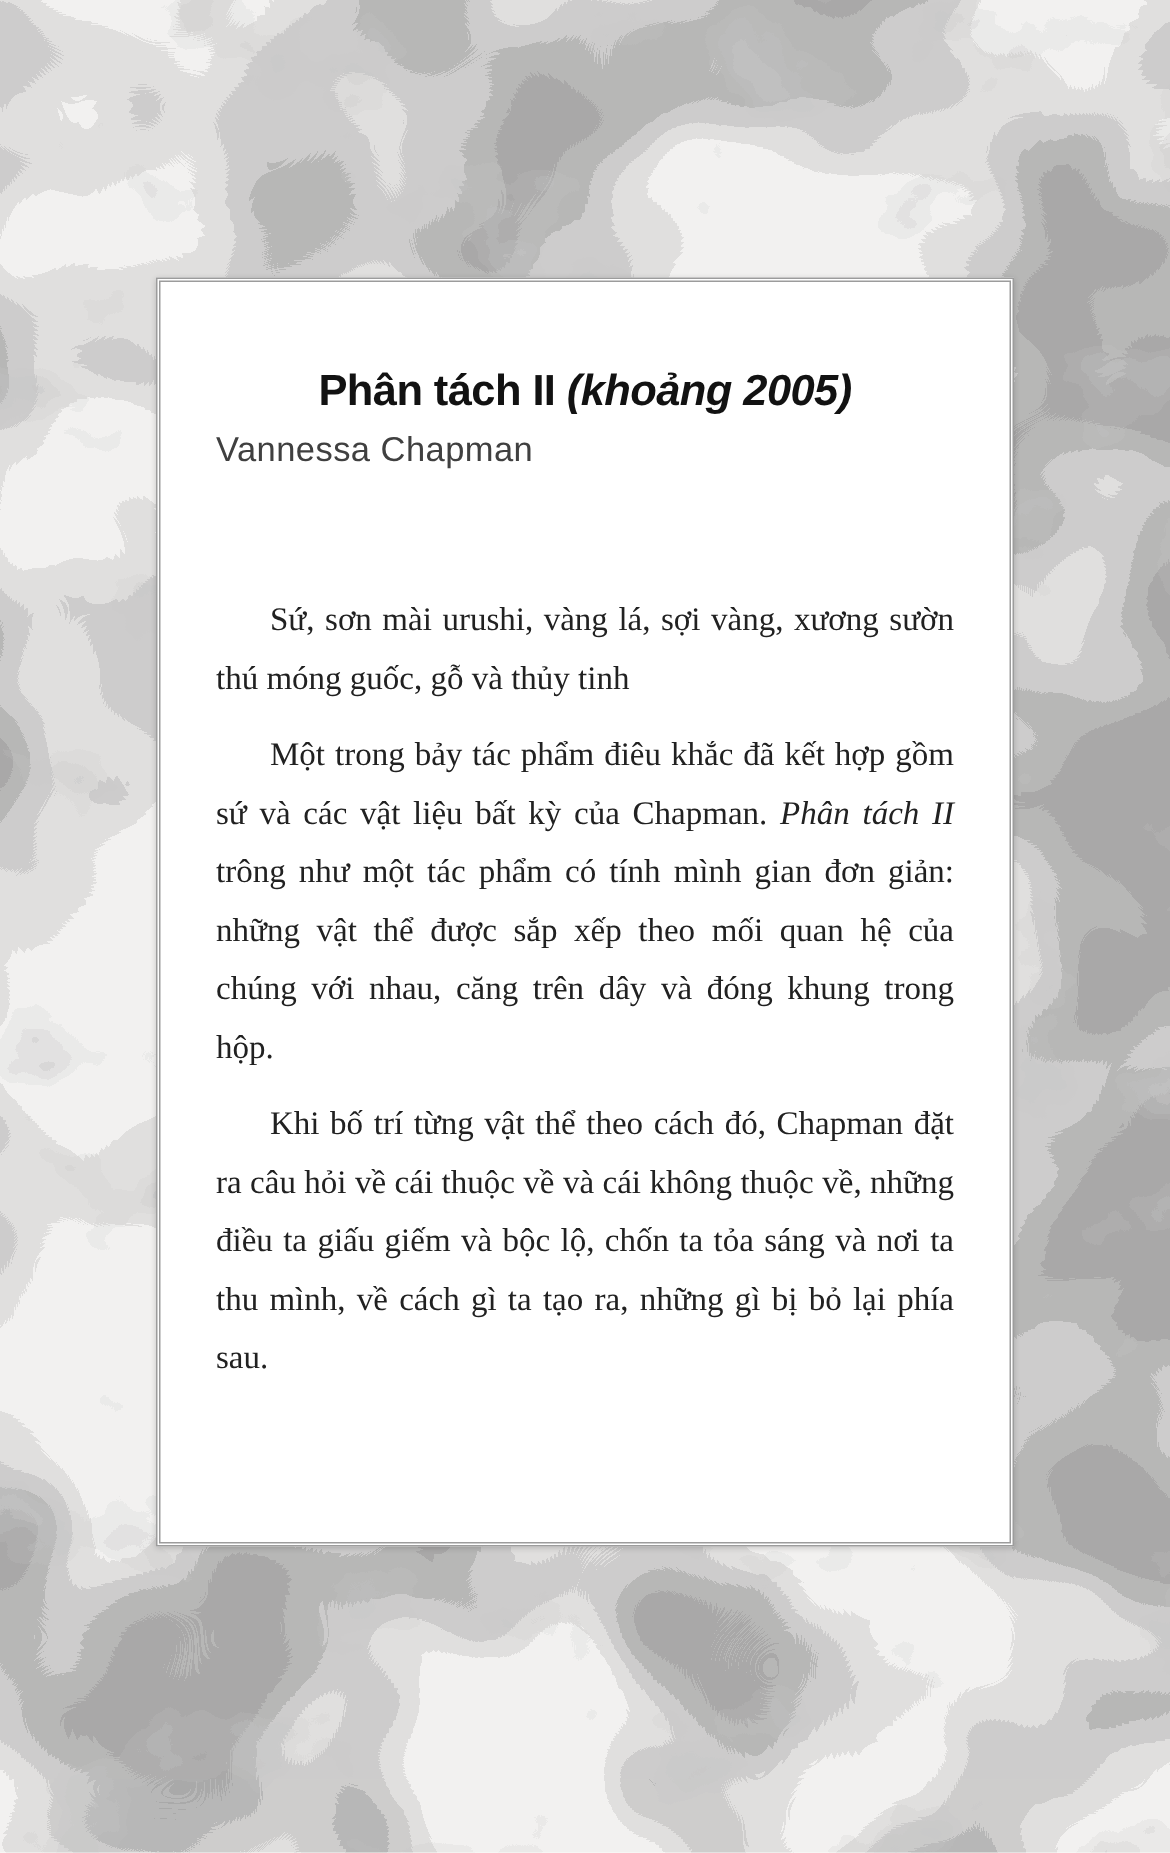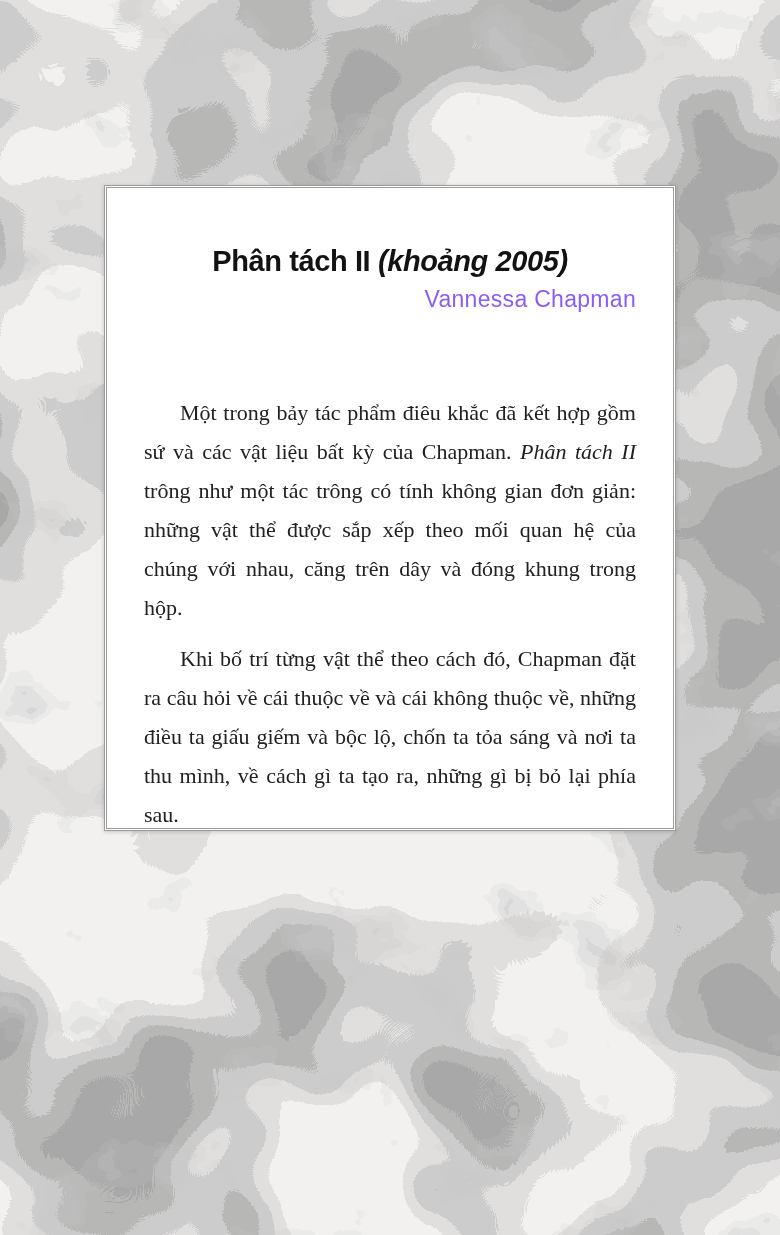--- a/index.html
+++ b/index.html
@@ -19,21 +19,21 @@
     left: 0;
     top: 0;
     z-index: 0;
     display: block;
   }
   .plate {
     position: absolute;
     left: 104px;
     top: 185px;
     width: 572px;
-    height: 646px;
+    height: 846px;
     box-sizing: border-box;
     background: #ffffff;
     border: 3px double #9c9c9c;
     box-shadow: 0 1px 4px rgba(0,0,0,0.18);
     z-index: 1;
     overflow: hidden;
   }
   .plate-inner {
     padding: 56px 37px 0 37px;
   }
@@ -44,25 +44,25 @@
     font-weight: bold;
     font-size: 29px;
     line-height: 34px;
     color: #121212;
     letter-spacing: -0.4px;
   }
   .title .t-italic {
     font-style: italic;
   }
   .artist {
-    text-align: right;
+    text-align: left;
     font-family: "Liberation Sans", sans-serif;
     font-size: 23px;
     line-height: 28px;
-    color: #8b5cf6;
+    color: #404040;
     margin-top: 7px;
     letter-spacing: 0.3px;
   }
   .body-block {
     margin-top: 80px;
   }
   p.bp {
     margin: 0 0 12px 0;
     font-size: 22px;
     line-height: 39px;
@@ -109,21 +109,22 @@
 
 <section class="plate">
   <div class="plate-inner">
 
     <h1 class="title"><span>Phân tách II </span><span class="t-italic">(khoảng 2005)</span></h1>
 
     <div class="artist">Vannessa Chapman</div>
 
     <div class="body-block">
 
+      <p class="bp">Sứ, sơn mài urushi, vàng lá, sợi vàng, xương sườn thú móng guốc, gỗ và thủy tinh</p>
 
 
-      <p class="bp"><span>Một trong bảy tác phẩm điêu khắc đã kết hợp gồm sứ và các vật liệu bất kỳ của Chapman. </span><span class="inline-italic">Phân tách II</span><span> trông như một tác trông có tính không gian đơn giản: những vật thể được sắp xếp theo mối quan hệ của chúng với nhau, căng trên dây và đóng khung trong hộp.</span></p>
+      <p class="bp"><span>Một trong bảy tác phẩm điêu khắc đã kết hợp gồm sứ và các vật liệu bất kỳ của Chapman. </span><span class="inline-italic">Phân tách II</span><span> trông như một tác phẩm có tính mình gian đơn giản: những vật thể được sắp xếp theo mối quan hệ của chúng với nhau, căng trên dây và đóng khung trong hộp.</span></p>
 
       <p class="bp">Khi bố trí từng vật thể theo cách đó, Chapman đặt ra câu hỏi về cái thuộc về và cái không thuộc về, những điều ta giấu giếm và bộc lộ, chốn ta tỏa sáng và nơi ta thu mình, về cách gì ta tạo ra, những gì bị bỏ lại phía sau.</p>
 
     </div>
   </div>
 </section>
 
 </body></html>

